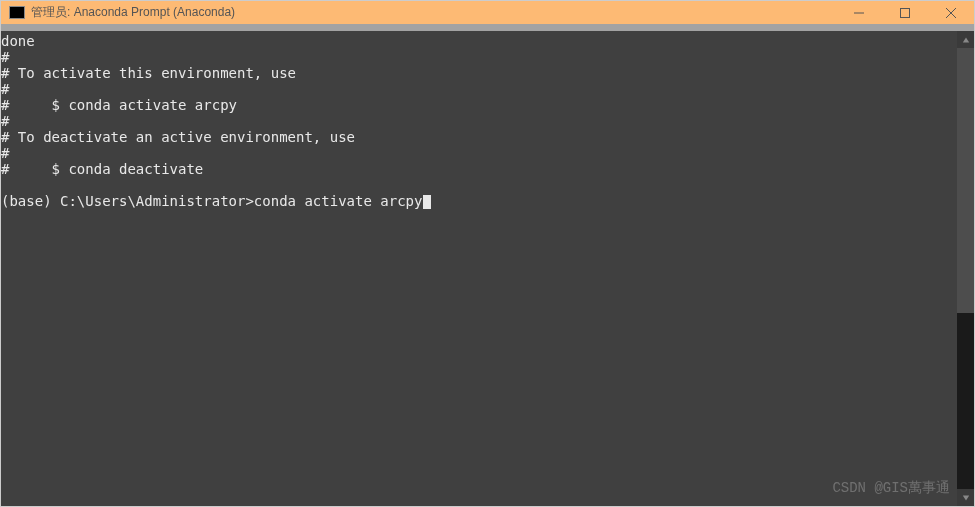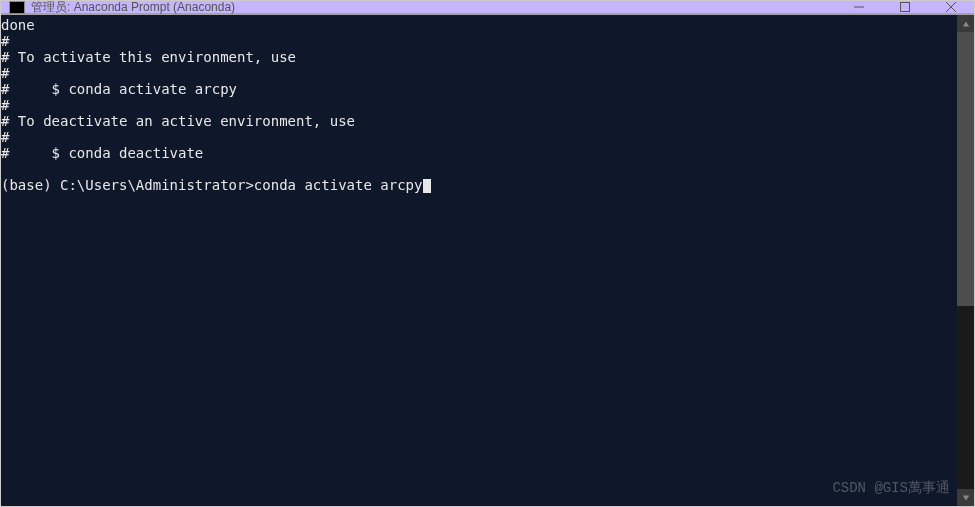--- a/index.html
+++ b/index.html
@@ -16,25 +16,25 @@
       position: relative;
     }
     .window {
       width: 100%;
       height: 100%;
       display: flex;
       flex-direction: column;
       border: 1px solid #ccc;
     }
     .titlebar {
-      height: 14px;
-      background: #c4b5fd;
+      height: 30px;
+      background: #fdba74;
       display: flex;
       align-items: center;
-      border-bottom: 2px solid #a3a3a3;
+      border-bottom: 7px solid #a3a3a3;
     }
     .titlebar-icon {
       width: 16px;
       height: 13px;
       margin-left: 8px;
       margin-right: 6px;
       background: #000;
       border: 1px solid #888;
       position: relative;
     }
@@ -64,21 +64,21 @@
       fill: none;
     }
     .terminal-area {
       flex: 1;
       display: flex;
       background: #000;
       position: relative;
     }
     .terminal {
       flex: 1;
-      background: #0f172a;
+      background: #404040;
       color: #e8e8e8;
       font-family: "NSimSun", "SimSun", "Consolas", monospace;
       font-size: 14px;
       line-height: 16px;
       padding: 2px 0 3px 0;
       white-space: pre;
       overflow: hidden;
     }
     .scrollbar {
       width: 17px;

